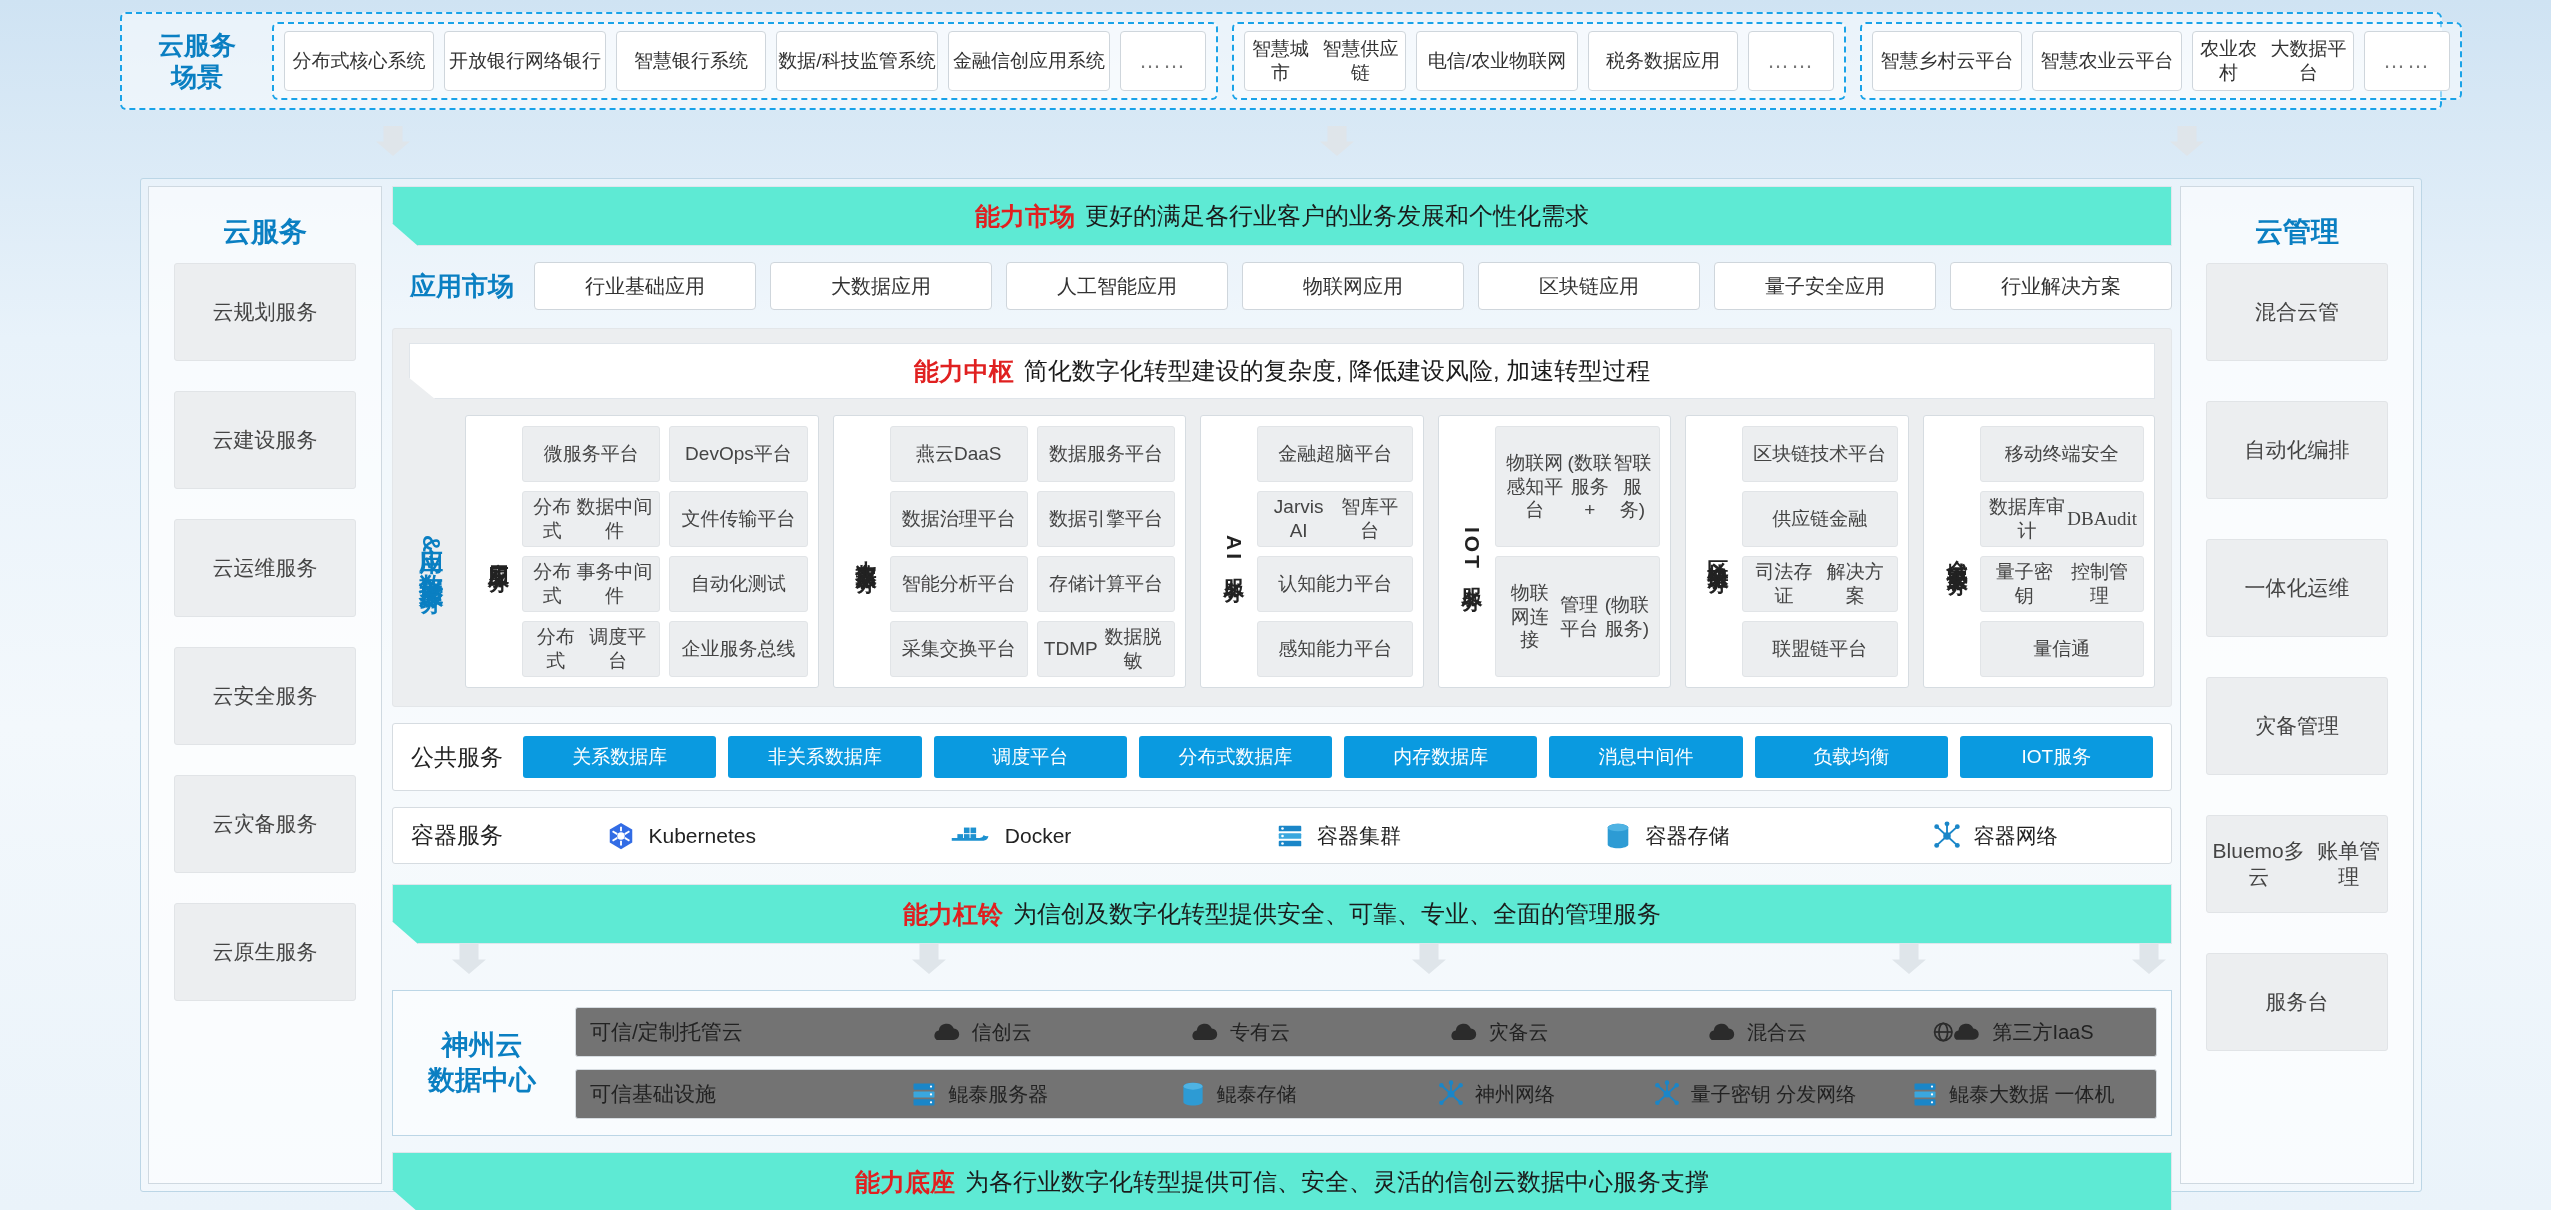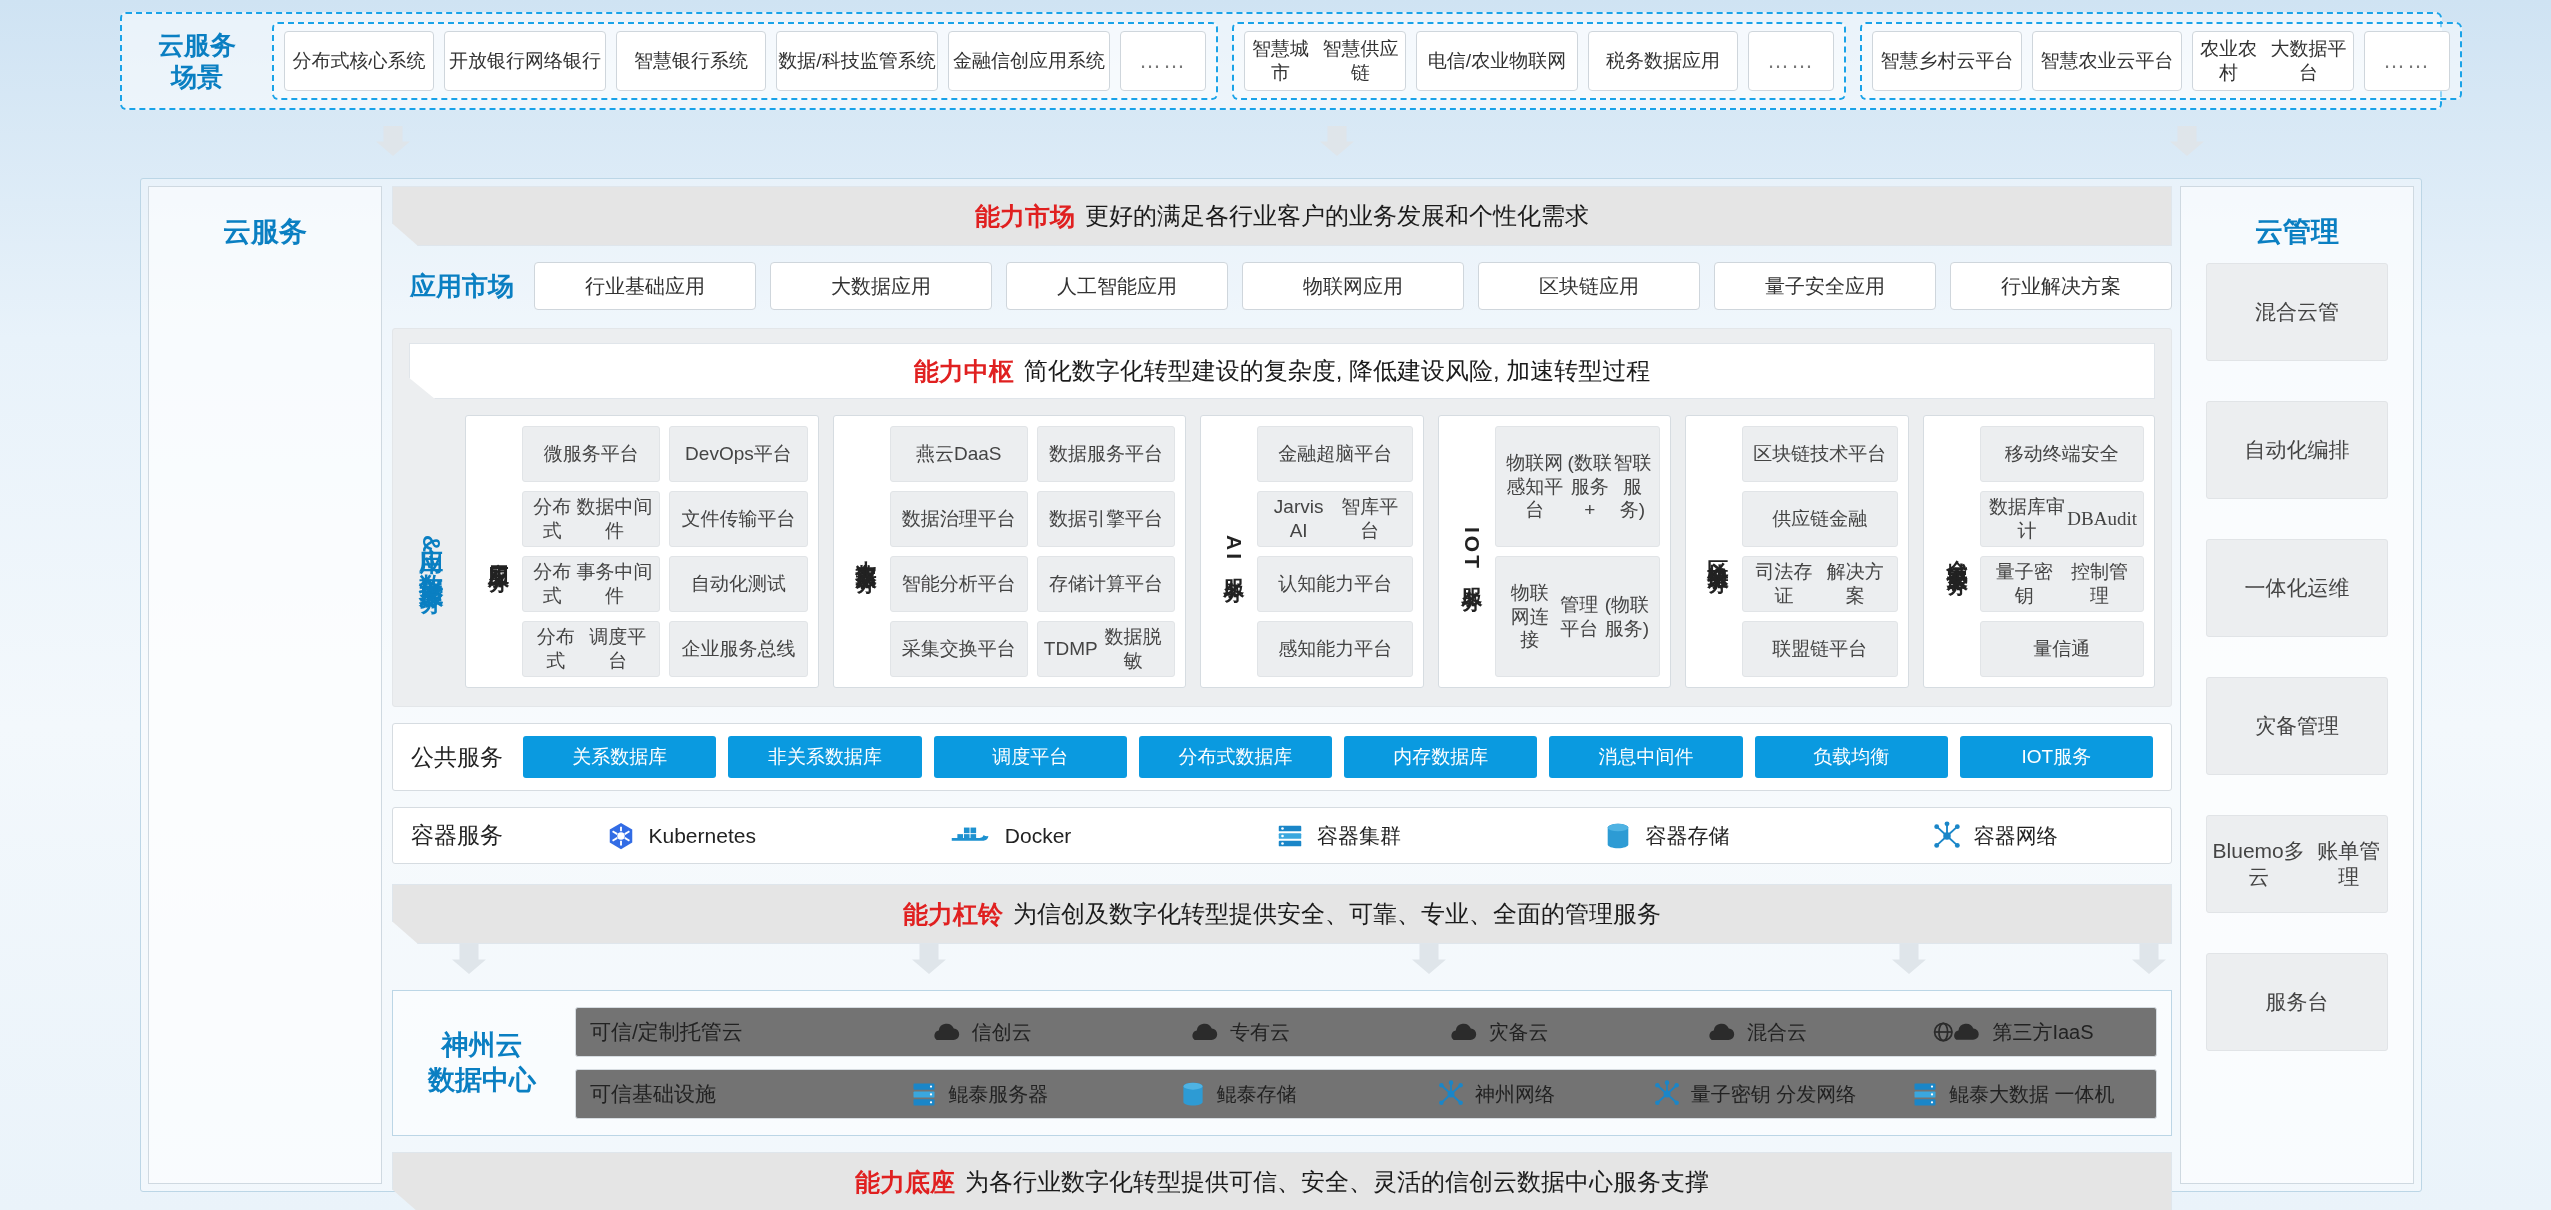--- a/index.html
+++ b/index.html
@@ -69,21 +69,21 @@
     margin:0 auto 30px;width:180px;height:96px;font-size:21px;
   }
   #rightcol .sideitem{margin-bottom:40px;}
 
   
   .center{position:absolute;left:392px;top:186px;width:1780px;}
 
   
   .ribbon{
     position:relative;height:58px;display:flex;align-items:center;justify-content:center;
-    background:#e5e5e5;border:1px solid #dfe6ec;
+    background:#5eead4;border:1px solid #dfe6ec;
     clip-path:polygon(0 0,100% 0,100% 100%,26px 100%,0 62%);
   }
   .ribbon .b{color:#e02020;font-weight:bold;font-size:25px;margin-right:10px;}
   .ribbon .t{color:#1b1b1b;font-size:24px;}
 
   
   .approw{display:flex;align-items:center;gap:14px;margin-top:16px;padding-left:18px;}
   .approw .lbl{font-size:26px;font-weight:bold;color:#0a7fc2;flex:0 0 auto;margin-right:6px;}
   .approw .cell{height:46px;font-size:20px;padding:0 10px;min-width:180px;}
 
@@ -222,20 +222,40 @@
   </div>
 
   <div class="arrow" style="left:376px;top:126px;"></div>
   <div class="arrow" style="left:1320px;top:126px;"></div>
   <div class="arrow" style="left:2170px;top:126px;"></div>
 
   <div class="mainpanel"></div>
 
   <div class="sidecol" id="leftcol">
     <div class="sidetitle">云服务</div>
+    <div id="left-items">
+        <div class="gbox sideitem">
+          <div>云规划服务</div>
+        </div>
+        <div class="gbox sideitem">
+          <div>云建设服务</div>
+        </div>
+        <div class="gbox sideitem">
+          <div>云运维服务</div>
+        </div>
+        <div class="gbox sideitem">
+          <div>云安全服务</div>
+        </div>
+        <div class="gbox sideitem">
+          <div>云灾备服务</div>
+        </div>
+        <div class="gbox sideitem">
+          <div>云原生服务</div>
+        </div>
+      </div>
   </div>
 
   <div class="sidecol" id="rightcol">
     <div class="sidetitle">云管理</div>
     <div id="right-items">
         <div class="gbox sideitem">
           <div>混合云管</div>
         </div>
         <div class="gbox sideitem">
           <div>自动化编排</div>

